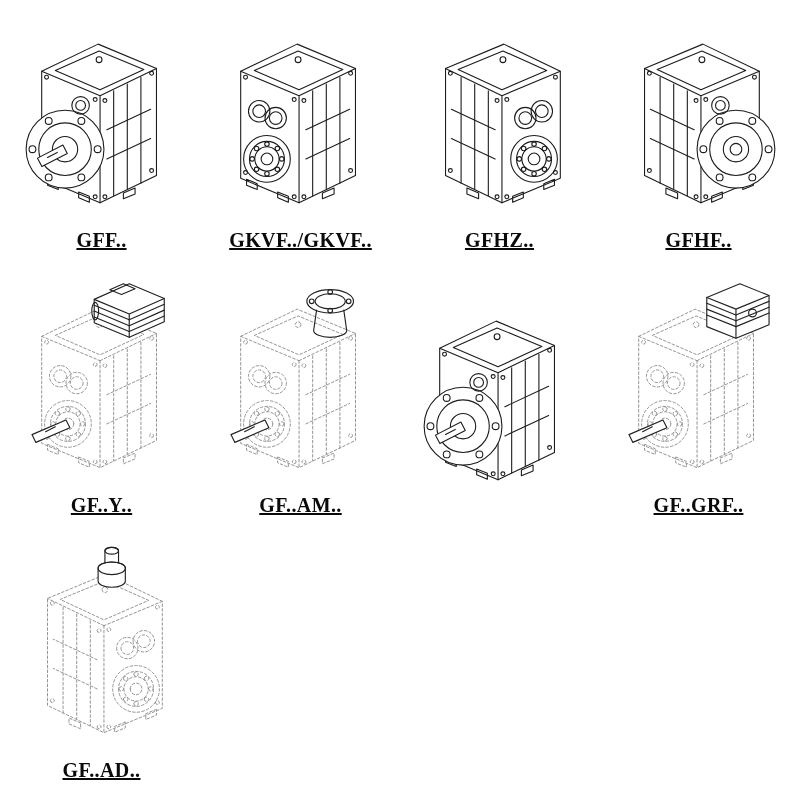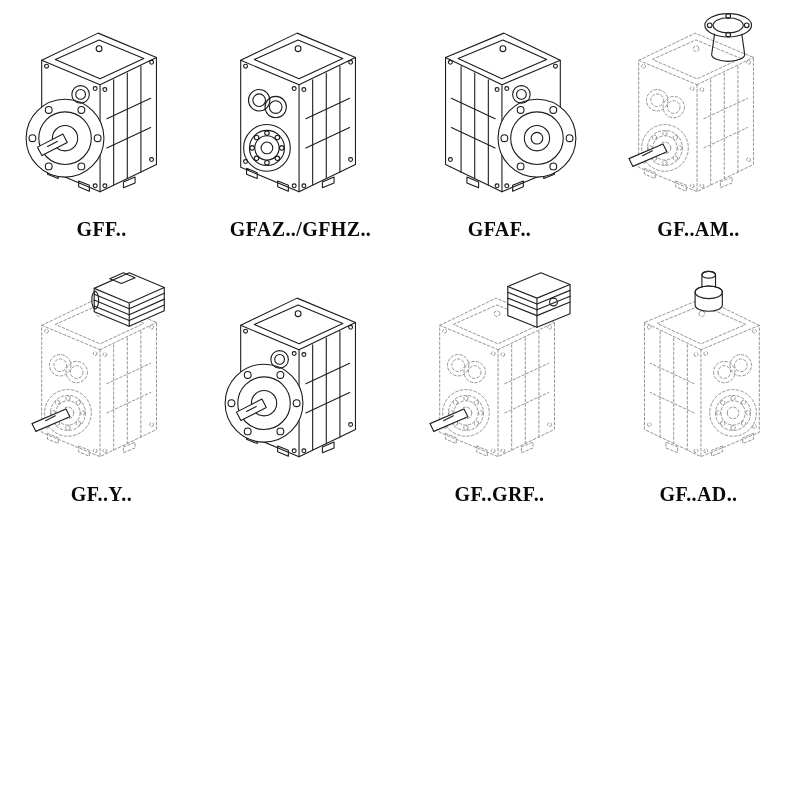--- a/index.html
+++ b/index.html
@@ -14,23 +14,24 @@
     grid-template-columns:repeat(4,1fr);
     grid-template-rows:repeat(3,1fr);
     box-sizing:border-box;
     padding:2px;
   }
   .cell{
     margin:0;
     display:flex;
     flex-direction:column;
     align-items:center;
-    justify-content:flex-start;
+    justify-content:center;
     box-sizing:border-box;
     padding-bottom:6px;
+    text-decoration:underline;
   }
   .drawing{
     width:182px;height:214px;
     flex:0 0 auto;
   }
   .label{
     font-weight:700;
     font-size:20px;
     letter-spacing:0.4px;
     line-height:1.1;
@@ -181,54 +182,63 @@
         <use href="#gb-face-flange" class="solid"></use>
     </svg>
     <figcaption class="label">GFF..</figcaption>
   </figure>
 
   <figure class="cell">
     <svg class="drawing" viewBox="0 0 180 220" aria-label="parallel-shaft-gearbox-hollow-shaft">
       <use href="#gb-body" class="solid"></use>
         <use href="#gb-face-hollow" class="solid"></use>
     </svg>
-    <figcaption class="label">GFAZ../GFHZ..</figcaption>
-  </figure>
-
+    <figcaption class="label">GKVF../GKVF..</figcaption>
+  </figure>
+
+  <figure class="cell">
+    <svg class="drawing" viewBox="0 0 180 220" aria-label="parallel-shaft-gearbox-hollow-shaft-mirrored-view">
+      <g transform="translate(180,0) scale(-1,1)">
+        <use href="#gb-body" class="solid"></use>
+          <use href="#gb-face-hollow" class="solid"></use>
+      </g>
+    </svg>
+    <figcaption class="label">GFHZ..</figcaption>
+  </figure>
 
   <figure class="cell">
     <svg class="drawing" viewBox="0 0 180 220" aria-label="parallel-shaft-gearbox-output-flange">
       <g transform="translate(180,0) scale(-1,1)">
         <use href="#gb-body" class="solid"></use>
           <use href="#gb-face-flange-nf" class="solid"></use>
       </g>
     </svg>
-    <figcaption class="label">GFAF..</figcaption>
-  </figure>
-
-
+    <figcaption class="label">GFHF..</figcaption>
+  </figure>
+
+
+
+  <figure class="cell">
+    <svg class="drawing" viewBox="0 0 180 220" aria-label="phantom-gearbox-with-mounted-motor">
+      <use href="#gb-body" class="dashed"></use>
+        <use href="#gb-face-hollow" class="dashed"></use>
+      <use href="#gb-motor" class="att"></use>
+        <use href="#gb-outshaft" class="att"></use>
+    </svg>
+    <figcaption class="label">GF..Y..</figcaption>
+  </figure>
 
   <figure class="cell">
     <svg class="drawing" viewBox="0 0 180 220" aria-label="phantom-gearbox-with-motor-adapter-flange">
       <use href="#gb-body" class="dashed"></use>
         <use href="#gb-face-hollow" class="dashed"></use>
       <use href="#gb-topflange" class="att"></use>
         <use href="#gb-outshaft" class="att"></use>
     </svg>
     <figcaption class="label">GF..AM..</figcaption>
-  </figure>
-
-  <figure class="cell">
-    <svg class="drawing" viewBox="0 0 180 220" aria-label="phantom-gearbox-with-mounted-motor">
-      <use href="#gb-body" class="dashed"></use>
-        <use href="#gb-face-hollow" class="dashed"></use>
-      <use href="#gb-motor" class="att"></use>
-        <use href="#gb-outshaft" class="att"></use>
-    </svg>
-    <figcaption class="label">GF..Y..</figcaption>
   </figure>
 
   <figure class="cell">
     <svg class="drawing" viewBox="0 0 180 220" aria-label="parallel-shaft-gearbox-output-flange-solid-shaft">
       <use href="#gb-body" class="solid"></use>
         <use href="#gb-face-flange" class="solid"></use>
     </svg>
   </figure>
 
 

